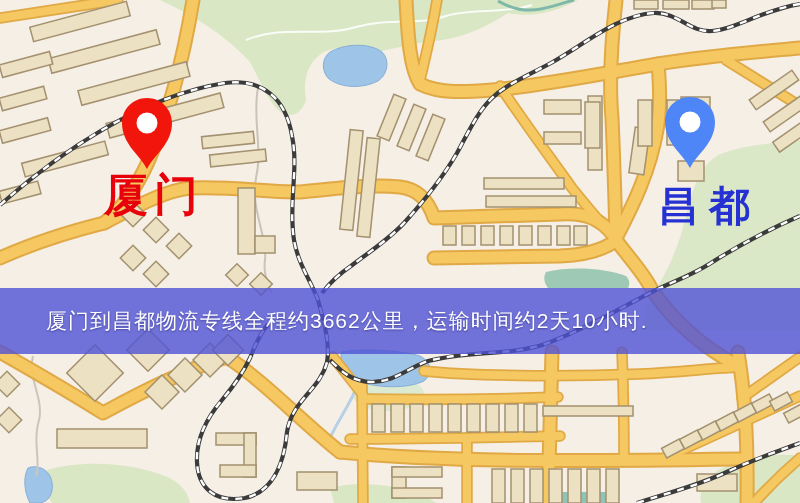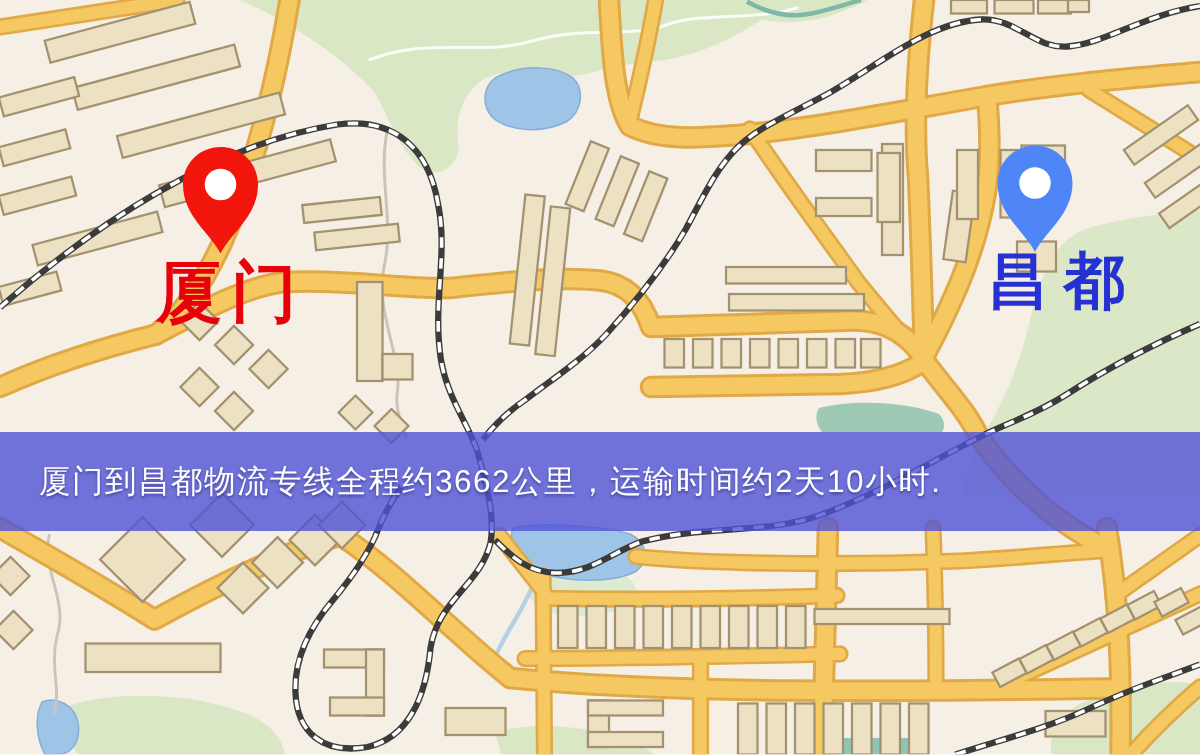--- a/index.html
+++ b/index.html
@@ -6,29 +6,30 @@
   .stage{
     position:relative;width:800px;height:503px;overflow:hidden;
     background:#f6efe6;font-family:"Liberation Sans",sans-serif;
   }
   .stage svg{position:absolute;left:0;top:0;}
   .city-label{
     position:absolute;font-family:"Liberation Serif",serif;font-weight:bold;
     white-space:nowrap;line-height:1;user-select:none;margin-left:16px;
   }
   #origin-label{left:88px;top:174px;font-size:44px;color:#e8000a;letter-spacing:6px;}
-  #dest-label{left:642px;top:167px;font-size:41px;color:#2531d2;letter-spacing:10px;}
+  #dest-label{left:642px;top:186px;font-size:41px;color:#2531d2;letter-spacing:10px;}
   .banner{
     position:absolute;left:0;top:288px;width:800px;height:66px;
     background:rgba(80,82,214,0.80);
     display:flex;align-items:center;
   }
   .banner-text{
-    color:#ffffff;font-size:21px;padding-left:26px;letter-spacing:1px;
+    color:#ffffff;font-size:21px;letter-spacing:1px;
     text-shadow:0 1px 2px rgba(10,10,80,0.45);
+    margin-left:46px;
   }
   .road-c{fill:none;stroke:#e0a945;stroke-linecap:round;stroke-linejoin:round;}
   .road-f{fill:none;stroke:#f5c862;stroke-linecap:round;stroke-linejoin:round;}
   .rail-b{fill:none;stroke:#3b3b3b;stroke-width:4.2;stroke-linecap:butt;}
   .rail-d{fill:none;stroke:#ffffff;stroke-width:2.4;stroke-dasharray:7 7;}
   .bld{fill:#ece1c3;stroke:#a3916f;stroke-width:1.5;}
   .green{fill:#d9e7c5;}
   .water{fill:#9ec4e8;stroke:#86aed6;stroke-width:1;}
 </style>
 </head>

